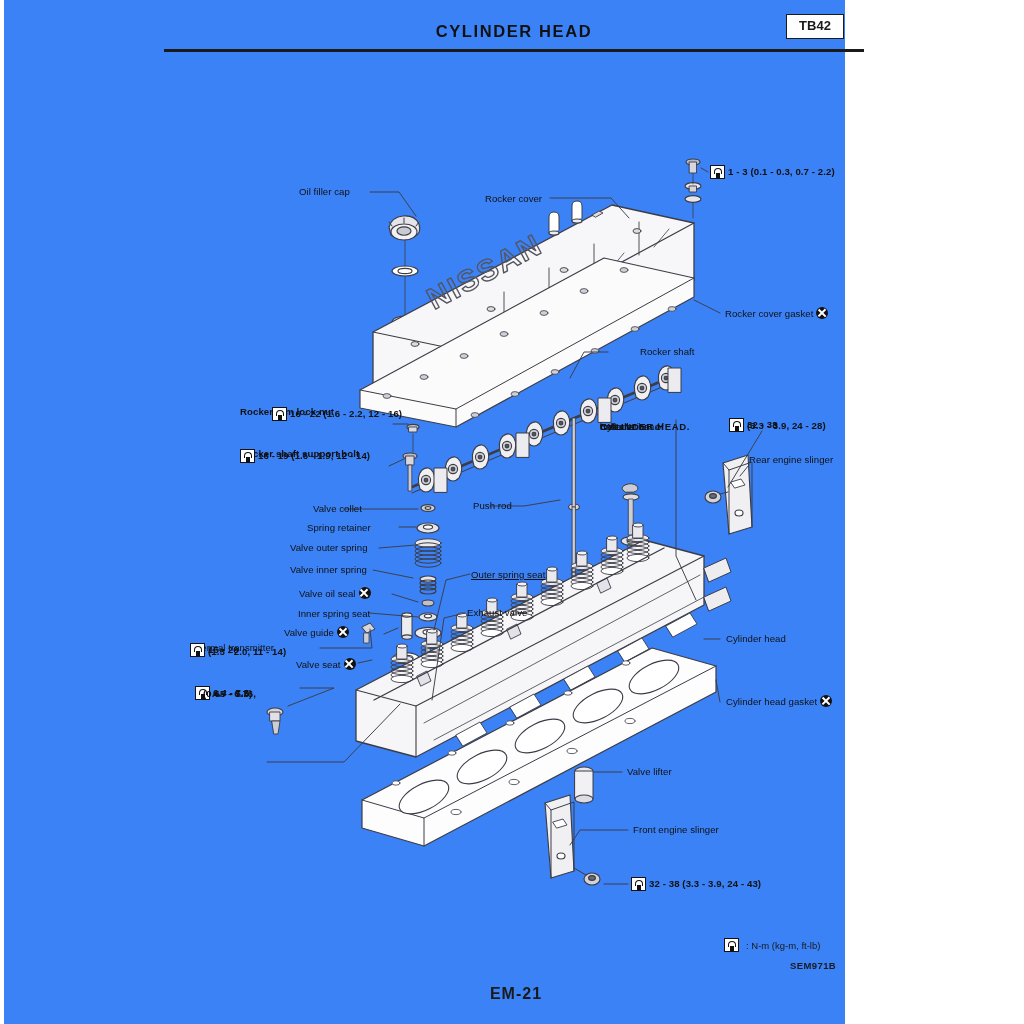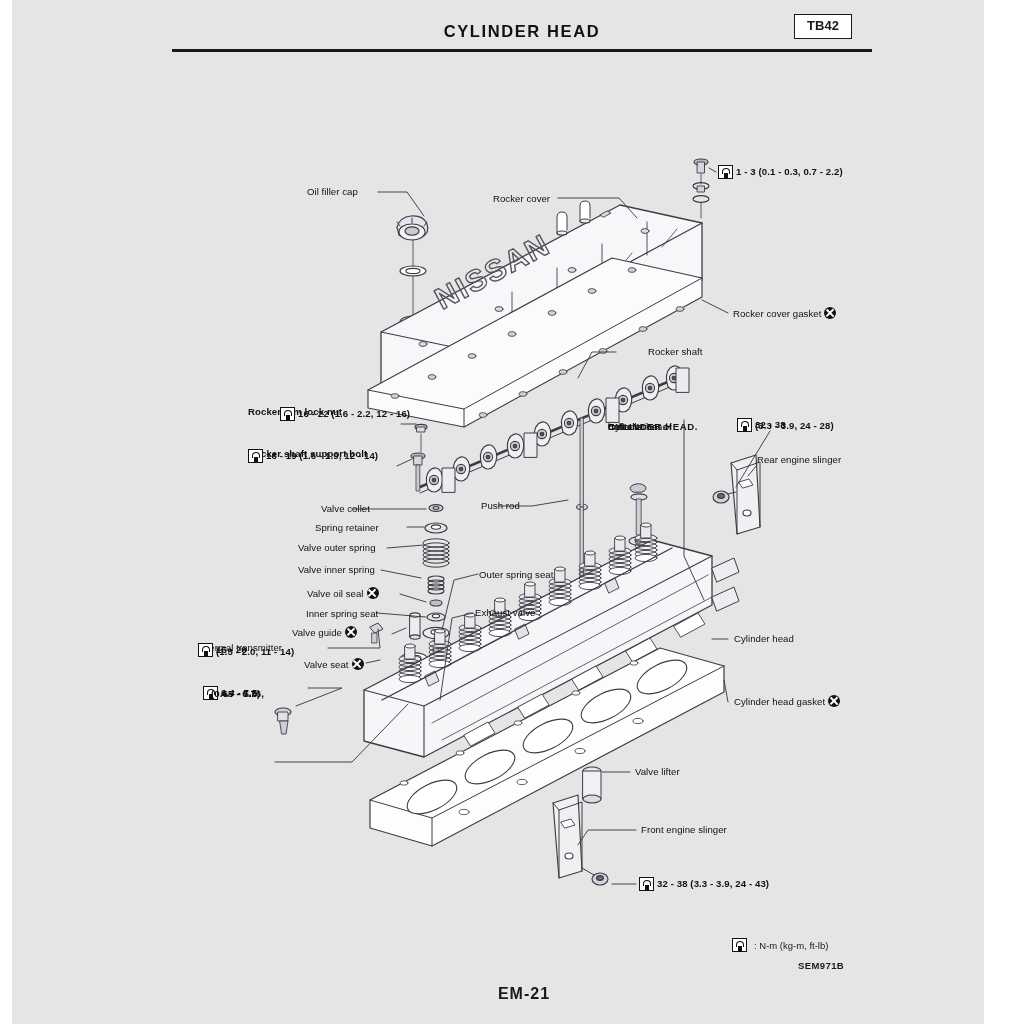--- a/index.html
+++ b/index.html
@@ -10,24 +10,24 @@
   body {
     width: 1024px;
     height: 1024px;
     font-family: "Liberation Sans", sans-serif;
     color: #1a1a1a;
     overflow: hidden;
     position: relative;
   }
   #page {
     position: absolute;
-    left: 12px; top: 0;
-    width: 972px;
+    left: 4px; top: 0;
+    width: 841px;
     height: 1024px;
-    background: #e5e5e5;
+    background: #3b82f6;
   }
 
   
   #header {
     position: absolute;
     left: 160px;
     top: 22px;
     width: 700px;
     height: 34px;
   }
@@ -578,21 +578,21 @@
   <div class="lbl" style="left:286px; top:541px;">Valve outer spring</div>
   <div class="lbl" style="left:286px; top:563px;">Valve inner spring</div>
   <div class="lbl" style="left:295px; top:587px;">
     <span>Valve oil seal</span><span class="xmark"></span>
   </div>
   <div class="lbl" style="left:294px; top:607px;">Inner spring seat</div>
   <div class="lbl" style="left:280px; top:626px;">
     <span>Valve guide</span><span class="xmark"></span>
   </div>
 
-  <div class="lbl" style="left:467px; top:568px;">Outer spring seat</div>
+  <div class="lbl" style="left:467px; top:568px;text-decoration:underline;">Outer spring seat</div>
   <div class="lbl" style="left:463px; top:606px;">Exhaust valve</div>
   <div class="lbl" style="left:469px; top:499px;">Push rod</div>
 
   <div style="position:absolute; left:186px; top:641px;">
     <div class="lbl">Thermal transmitter</div>
     <div class="lbl bold tq-line" style="margin-top:2px;">
       <span class="tq"></span>
       <span>15 - 20</span>
     </div>
     <div class="lbl bold ind" style="margin-top:4px;">(1.5 - 2.0, 11 - 14)</div>

